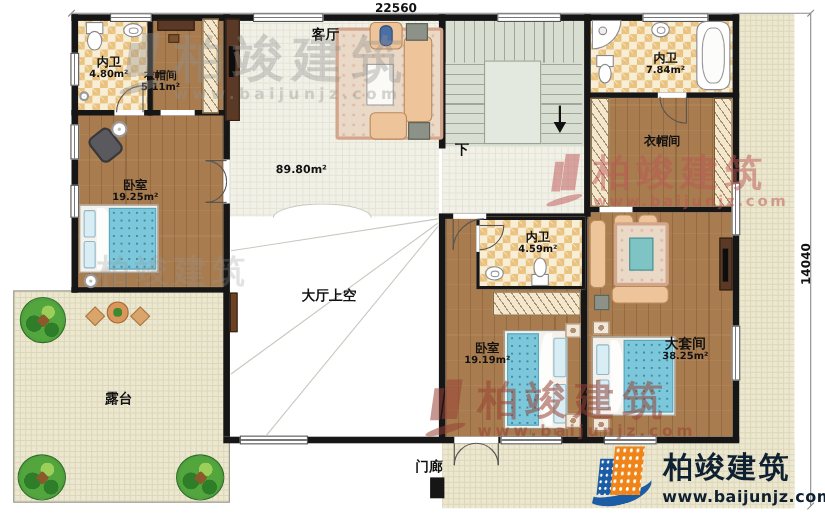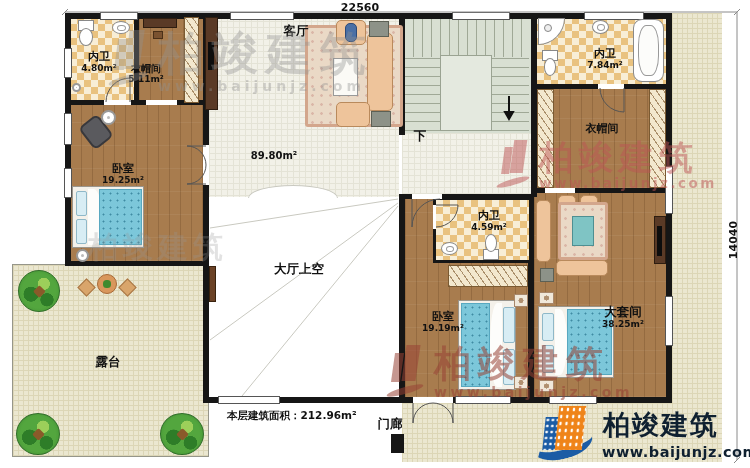--- a/index.html
+++ b/index.html
@@ -372,21 +372,20 @@
       <span class="url" style="font-size:14px;letter-spacing:3.5px;">www.baijunjz.com</span>
     </span>
   </div>
   <div class="wm" style="left:88px;top:232px;color:rgba(150,150,150,0.28);">
     <span class="col">
       <span class="txt" style="font-size:30px;letter-spacing:5px;">柏竣建筑</span>
     </span>
   </div>
 
   <div id="titleblock">
-    <div class="s">本层建筑面积：212.96m²</div>
   </div>
 
   <div id="logo">
     <div class="swoosh"></div>
     <div class="tow-b"></div>
     <div class="tow-o"></div>
     <div class="brand">柏竣建筑</div>
     <div class="lurl">www.baijunjz.com</div>
   </div>
 

